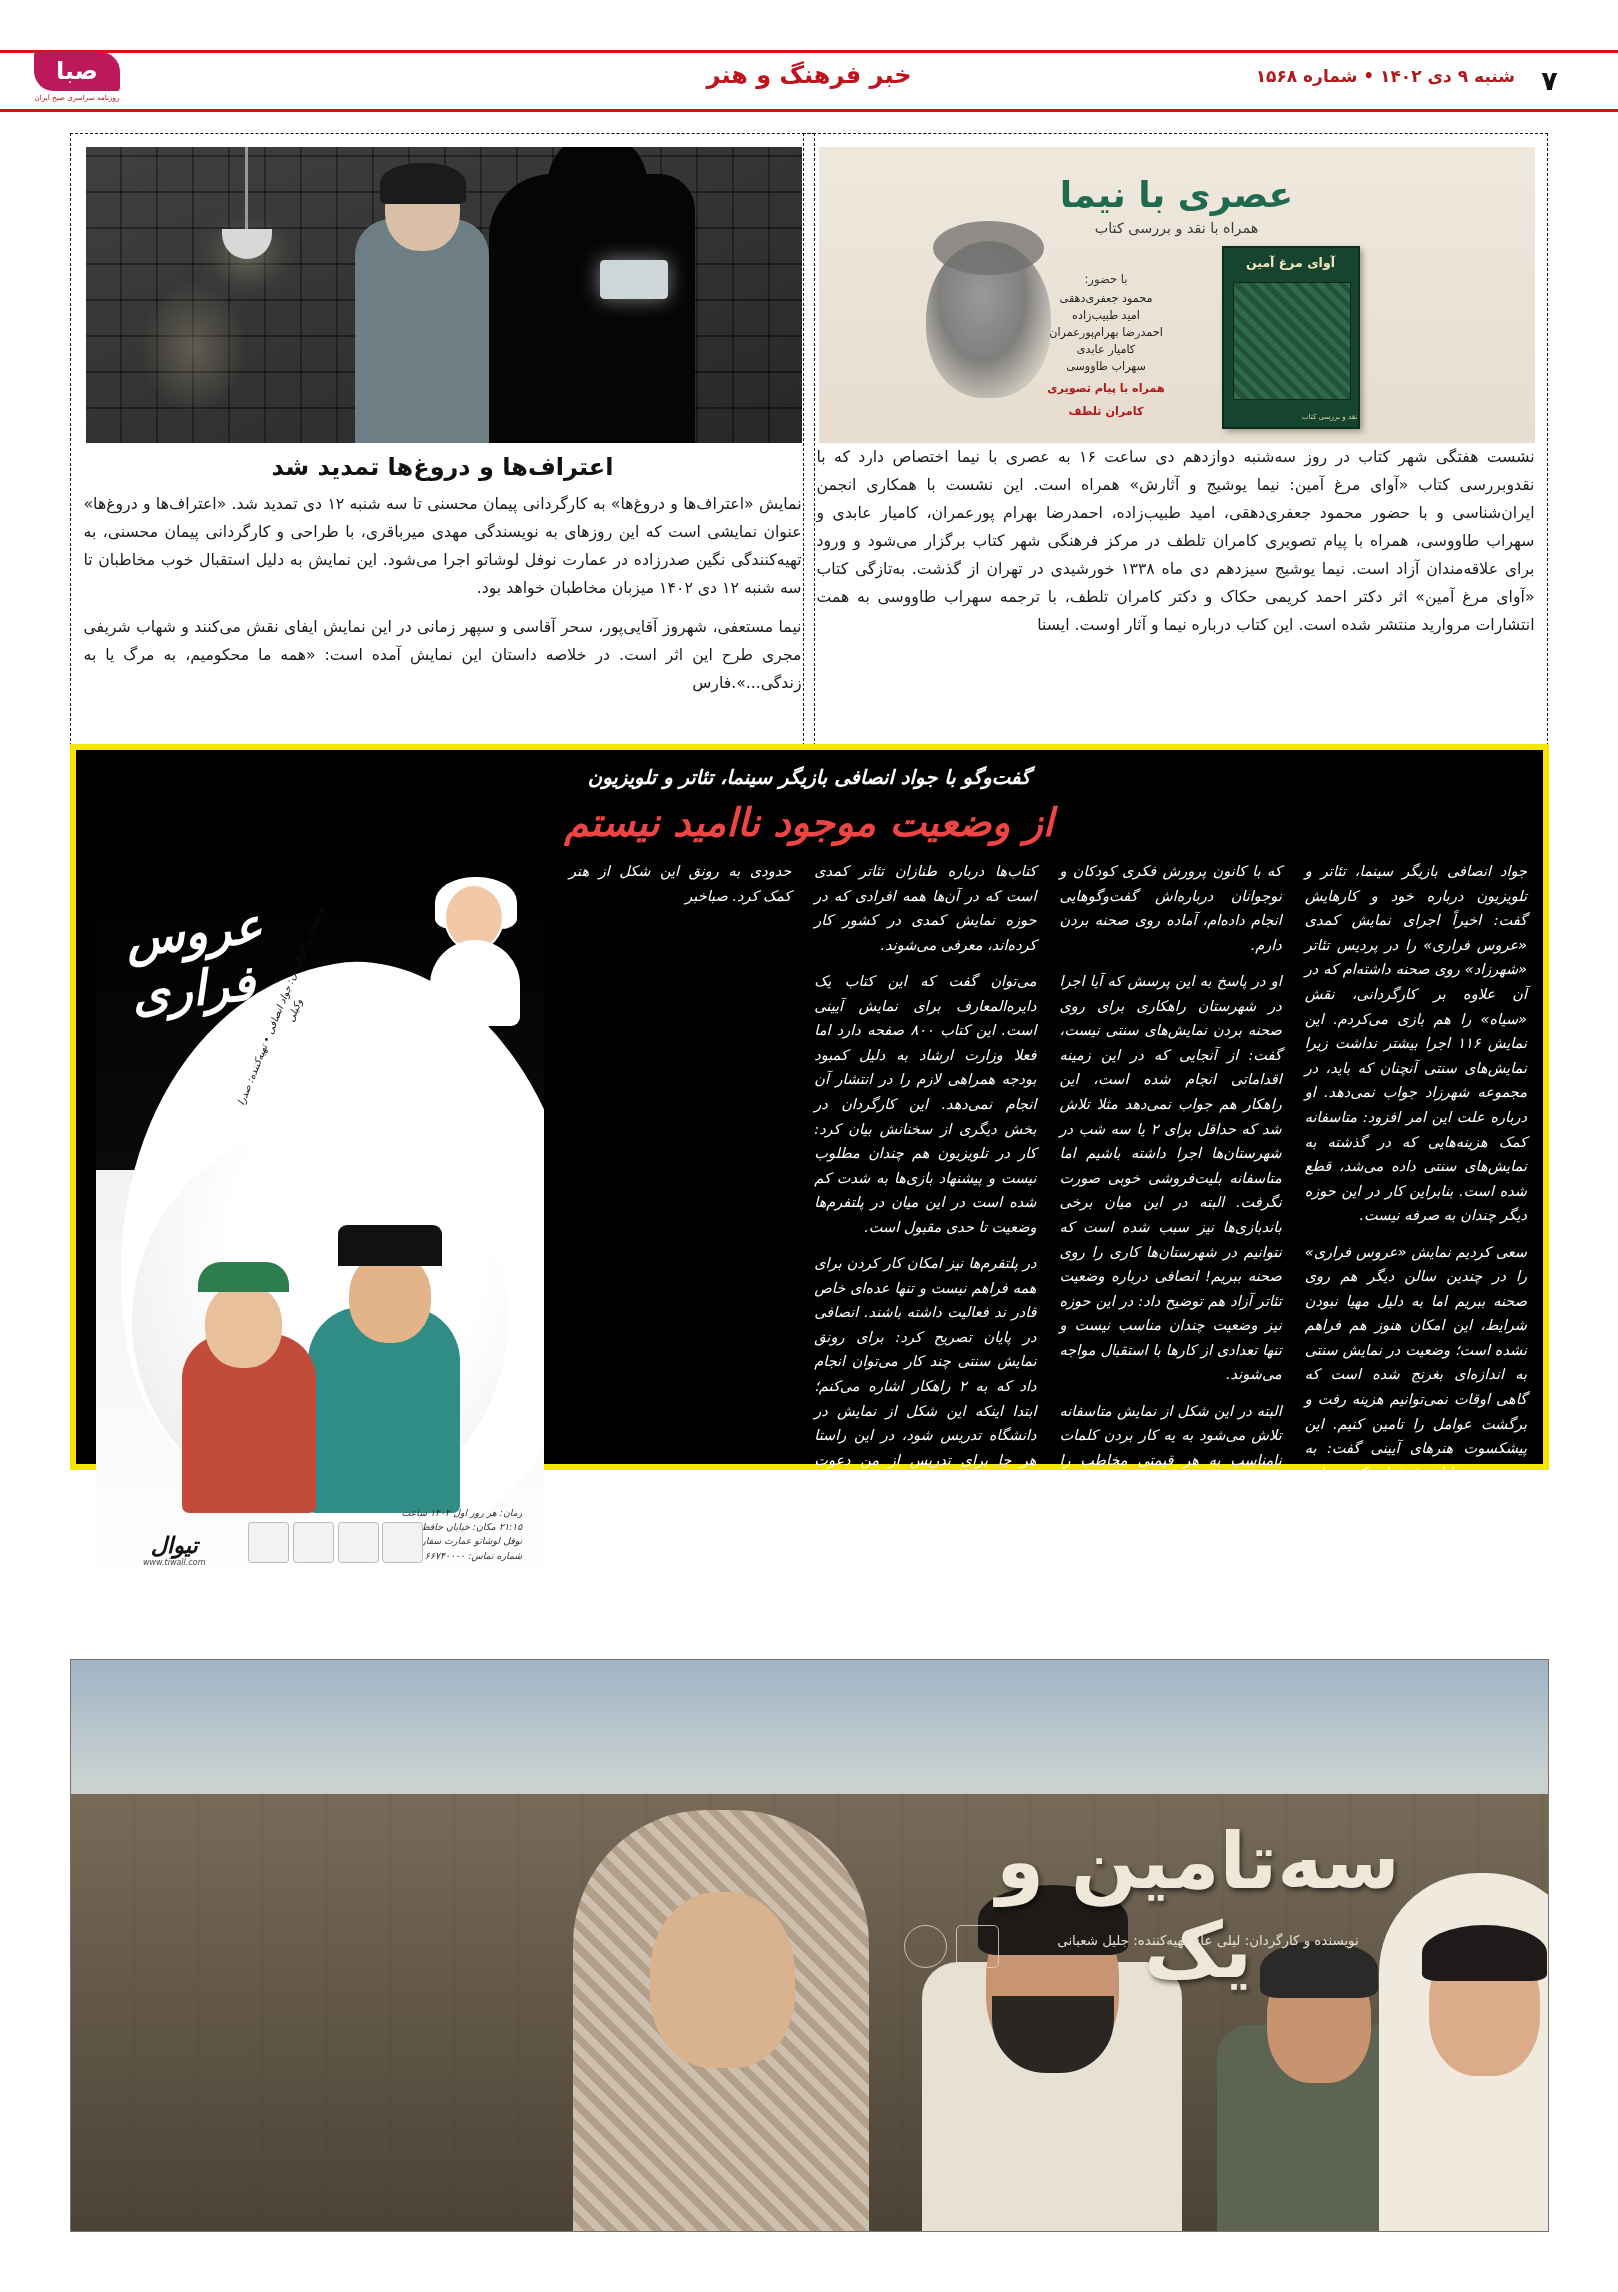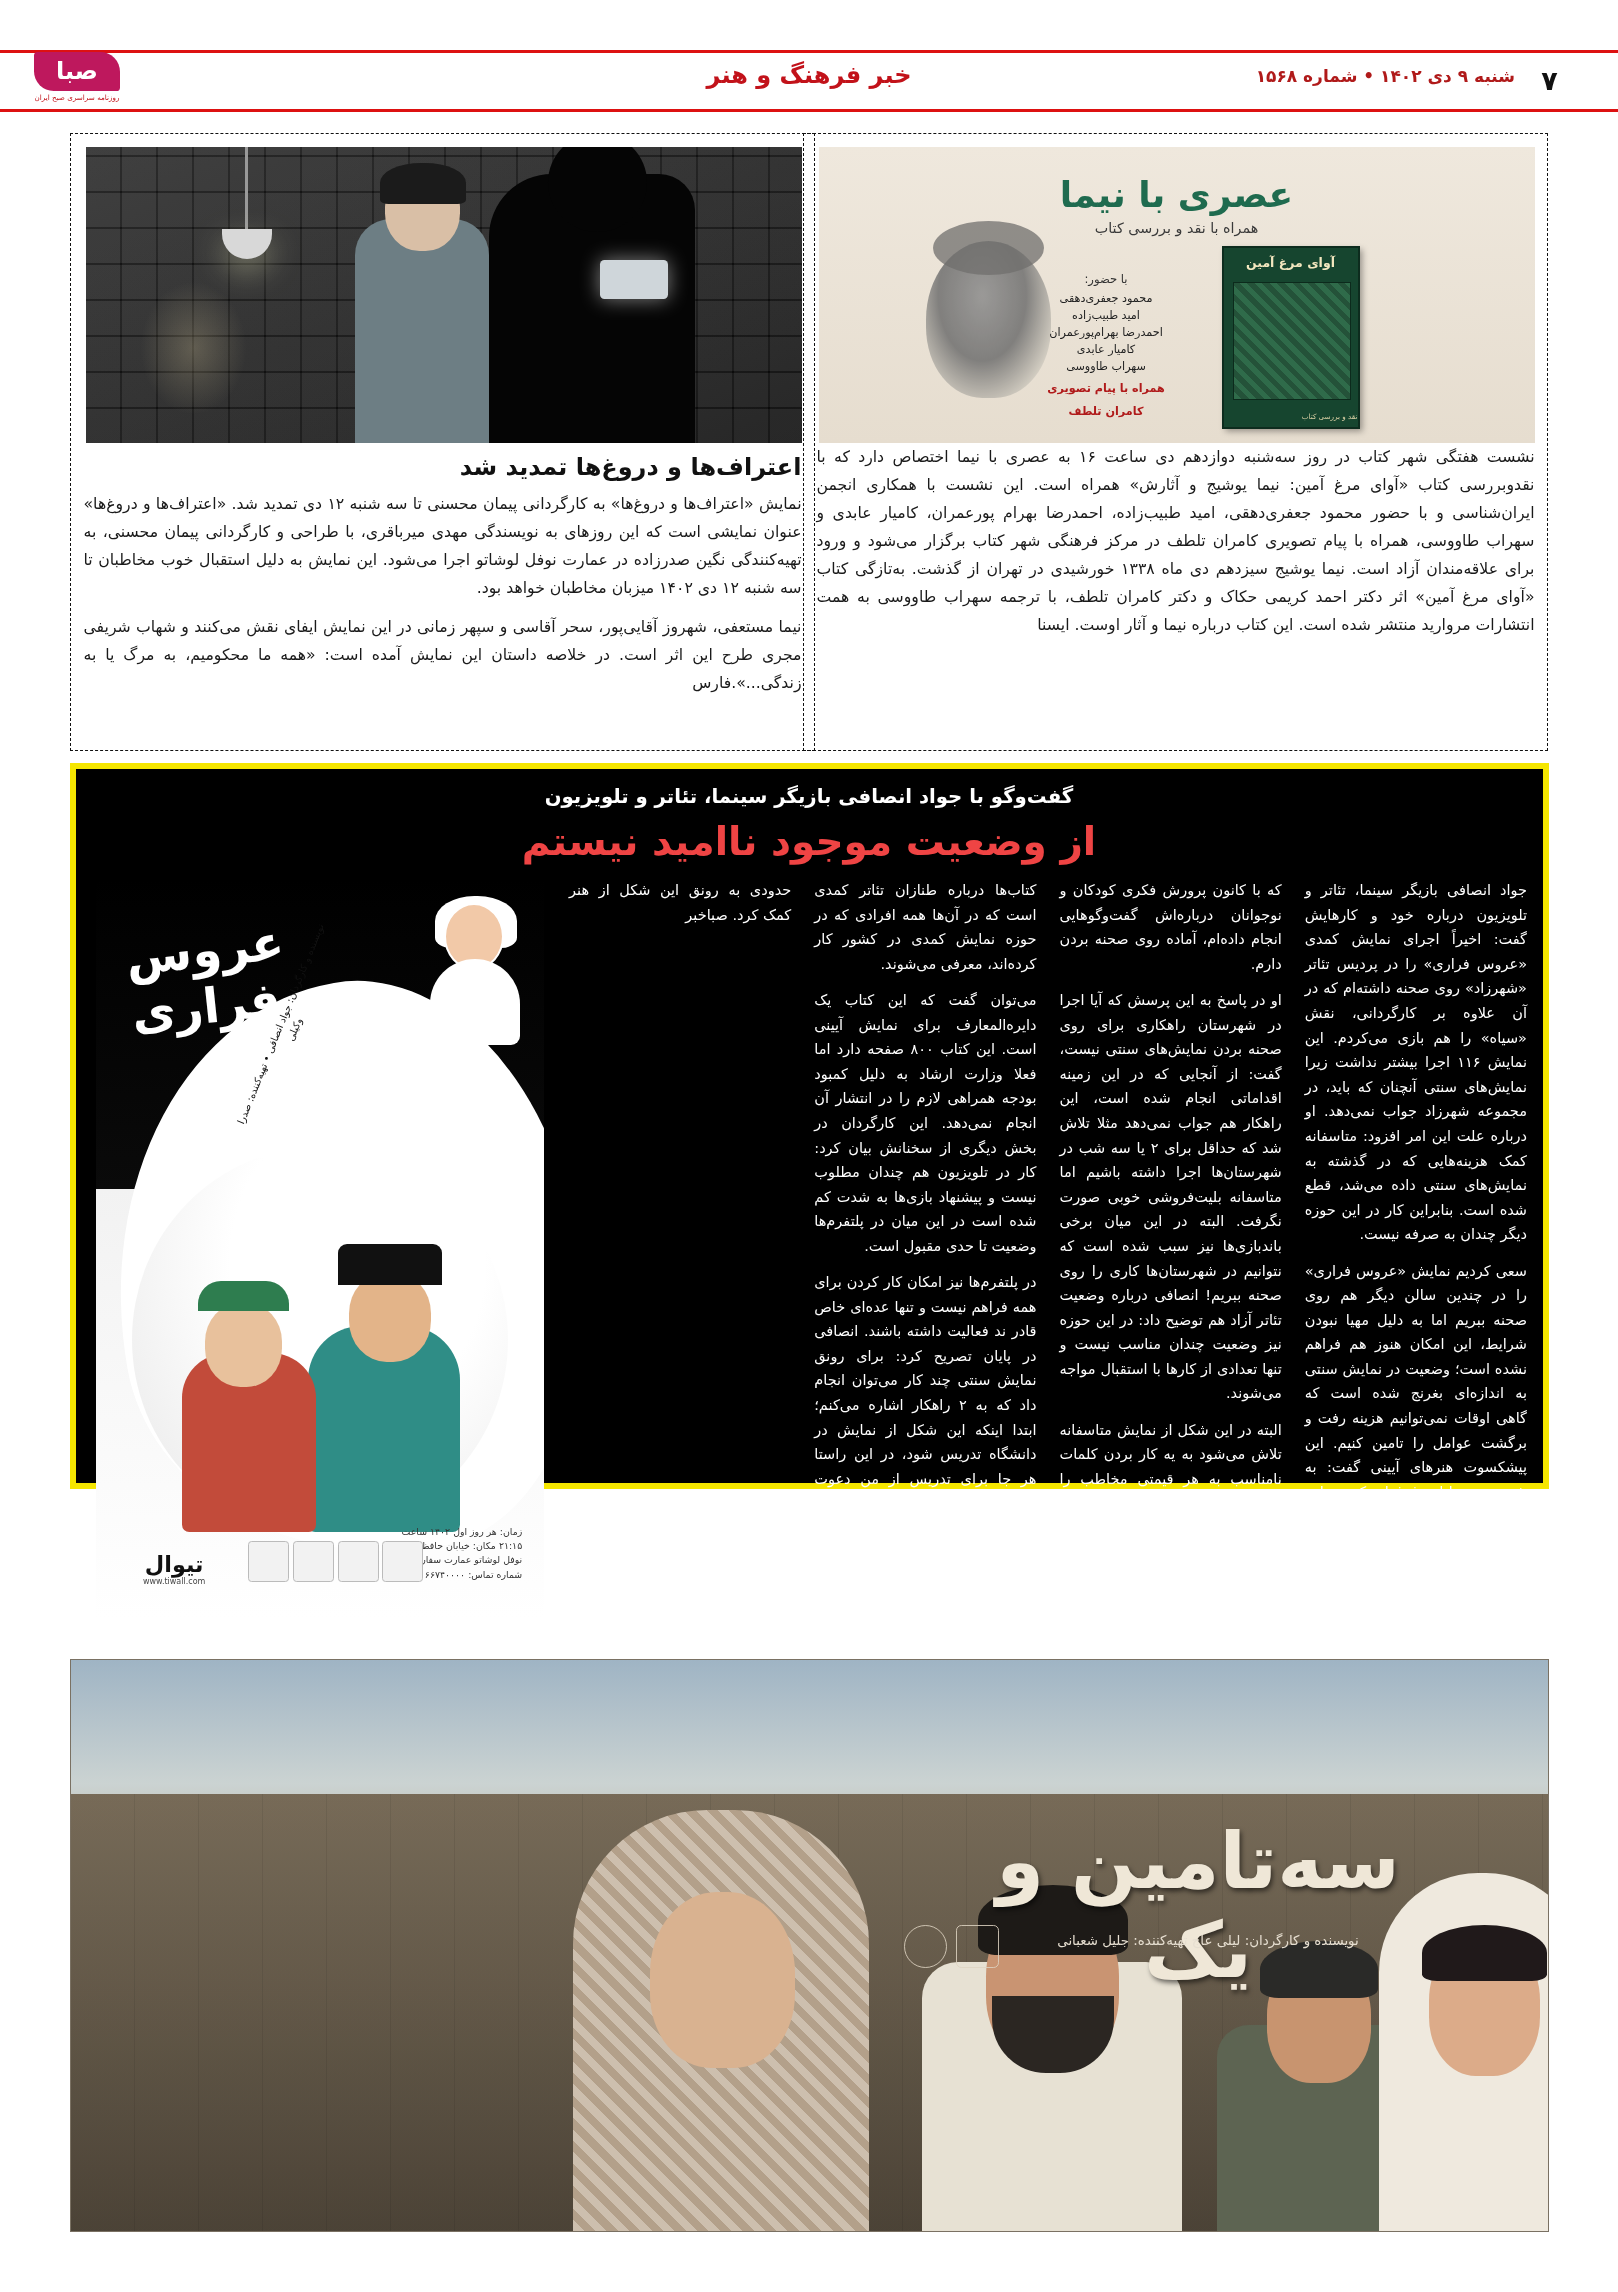--- a/index.html
+++ b/index.html
@@ -17,21 +17,21 @@
   .logo .sub{position:absolute;top:41px;left:0;width:86px;text-align:center;font-size:7.2px;color:#c2121a;}
 
   
   .dashbox{position:absolute;border:1.8px dashed #111;box-sizing:border-box;}
 
   
   #box-nima{top:133px;right:70px;width:745px;height:618px;padding:12.5px;}
   #box-eteraf{top:133px;left:70px;width:745px;height:618px;padding:12.5px;}
 
   .art-image{position:relative;box-sizing:border-box;}
-  .headline{font-size:24px;font-weight:bold;text-align:right;color:#111;margin:10.7px 0 9px 0;}
+  .headline{font-size:24px;font-weight:bold;text-align:center;color:#111;margin:10.7px 0 9px 0;}
   .body-text{font-size:15.7px;line-height:28px;text-align:justify;color:#1a1a1a;}
 
   
   .nima-poster{width:716px;height:296px;background:linear-gradient(180deg,#efe8dd 0%,#e6ddcf 100%);position:relative;overflow:hidden;}
   .nima-poster .title{position:absolute;top:27px;left:0;width:716px;text-align:center;font-size:36px;font-weight:bold;color:#1f6b4f;}
   .nima-poster .subtitle{position:absolute;top:73px;left:0;width:716px;text-align:center;font-size:14.3px;color:#3a3a3a;}
   .nima-poster .bk{position:absolute;top:99px;right:175px;width:134px;height:179px;background:#16452f;border:2.7px solid #0d2c1e;box-shadow:2.7px 2.7px 6.3px rgba(0,0,0,.35);}
   .nima-poster .bk .bk-top{position:absolute;top:7.2px;left:0;width:134px;text-align:center;color:#f3e7bf;font-size:12.5px;font-weight:bold;}
   .nima-poster .bk .bk-art{position:absolute;top:34px;left:9px;width:116px;height:116px;background:
       repeating-linear-gradient(45deg,#2f6b4a 0 5.4px,#245239 5.4px 10.7px);border:0.9px solid #0c2a1c;}
@@ -54,21 +54,21 @@
   .silhouette:before{content:"";position:absolute;top:-41px;right:48px;width:99px;height:99px;border-radius:50%;background:#050505;}
   .phone{position:absolute;top:86px;right:27px;width:68px;height:39px;background:#cfd6da;border-radius:4.5px;box-shadow:0 0 19.7px rgba(255,255,255,.5);}
   .man{position:absolute;bottom:0;left:269px;width:134px;height:224px;background:#6d7e84;border-radius:36px 36px 0 0;}
   .man:before{content:"";position:absolute;top:-50px;left:30px;width:75px;height:82px;border-radius:46%;background:#d9bfa6;}
   .man:after{content:"";position:absolute;top:-56px;left:25px;width:86px;height:41px;border-radius:48% 48% 10% 10%;background:#1b1b1b;}
   .lamp{position:absolute;top:0;left:159px;width:3.6px;height:86px;background:#999;}
   .lamp:after{content:"";position:absolute;top:82px;left:-23px;width:50px;height:30px;border-radius:0 0 25px 25px;background:#d8d8d8;box-shadow:0 12.5px 30px rgba(255,255,200,.35);}
   .wall-light{position:absolute;top:134px;left:54px;width:107px;height:134px;background:radial-gradient(ellipse,rgba(255,235,180,.22),rgba(0,0,0,0) 70%);}
 
   
-  #feature{position:absolute;top:763px;left:70px;width:1479px;height:726px;background:#000;border:6.3px solid #f5e600;box-sizing:border-box;}
+  #feature{position:absolute;top:744px;left:70px;width:1479px;height:726px;background:#000;border:6.3px solid #f5e600;box-sizing:border-box;font-style:italic;}
   .feature-kicker{position:absolute;top:16px;left:0;width:1466px;text-align:center;color:#fff;font-size:19.7px;font-weight:bold;}
   .feature-title{position:absolute;top:50px;left:0;width:1466px;text-align:center;color:#ef4444;font-size:39px;font-weight:bold;letter-spacing:-0.9px;}
 
   .feature-cols{position:absolute;top:109px;right:16px;width:958px;height:736px;direction:rtl;
      column-count:4;column-gap:23px;column-fill:auto;color:#fff;font-size:14.5px;line-height:24.6px;text-align:justify;}
   .feature-cols p{margin:0 0 11.6px 0;}
 
   
   .gorus{position:absolute;top:109px;left:19.7px;width:448px;height:740px;background:linear-gradient(180deg,#000 0%,#0a0a0a 42%,#f2f2f2 42%,#fff 100%);overflow:hidden;}
   .gorus .g-title{position:absolute;top:38px;left:32px;width:269px;text-align:left;color:#fff;font-size:48px;font-weight:bold;transform:rotate(-6deg);}

